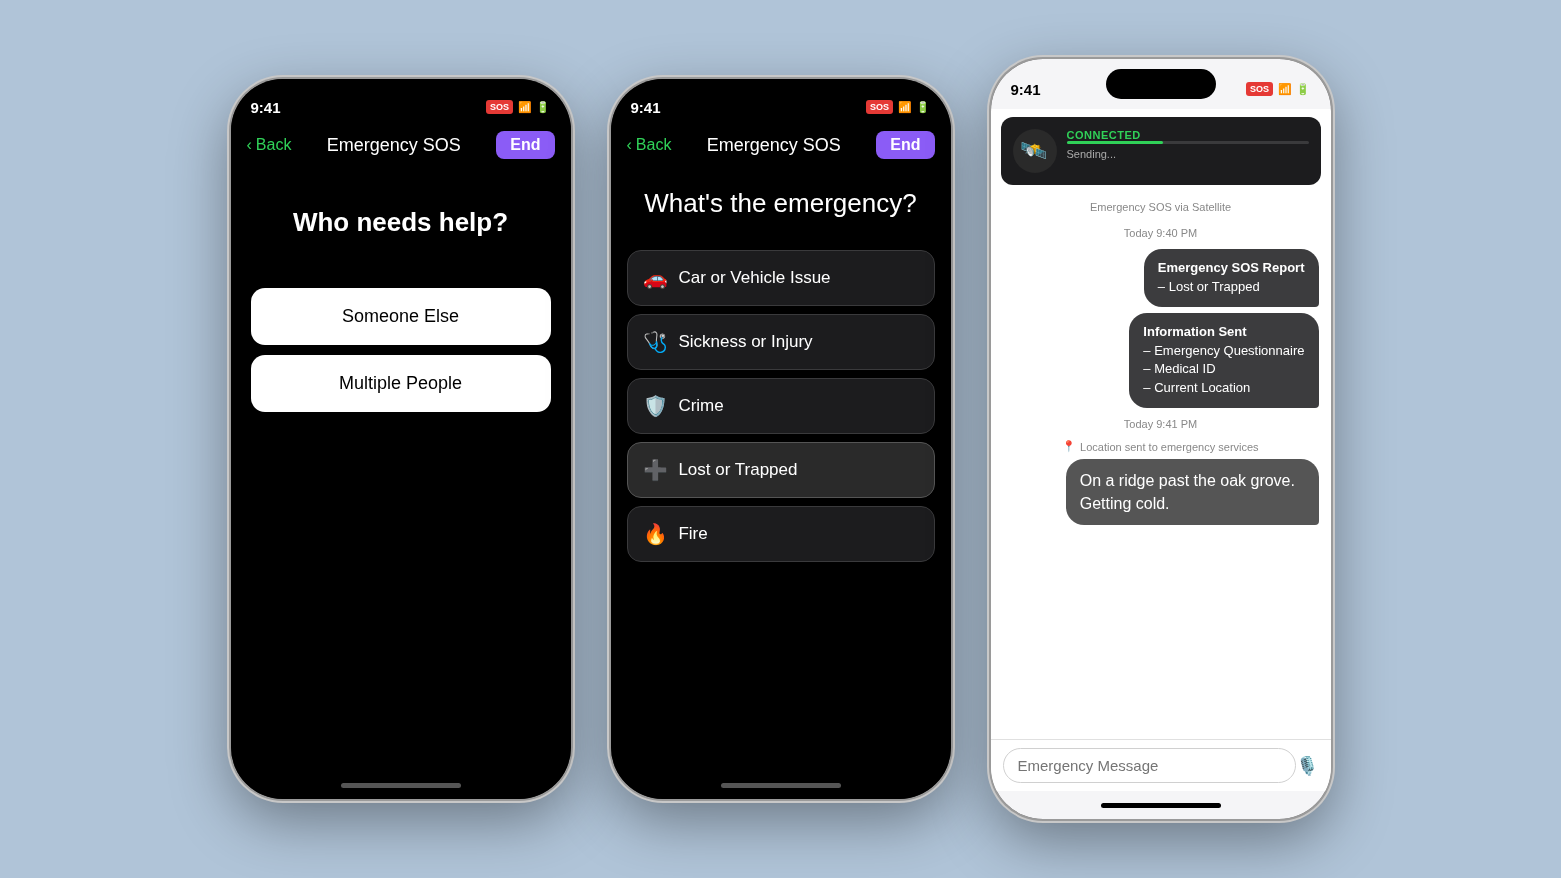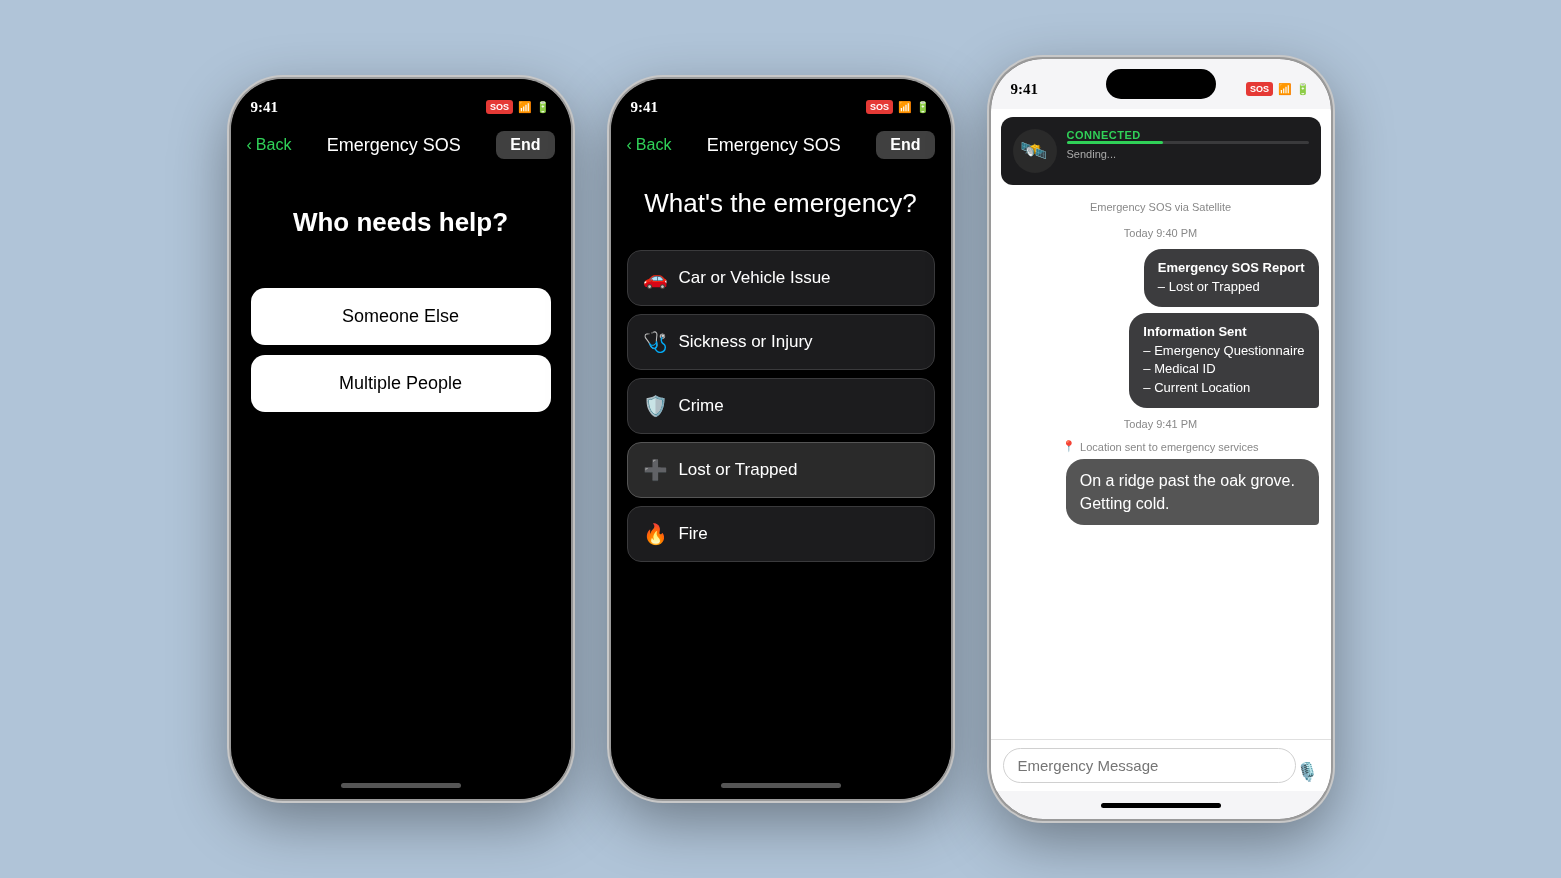--- a/index.html
+++ b/index.html
@@ -48,21 +48,20 @@
     }
     .notch-bar-dark { background: #000; }
 
     .status-time {
       font-size: 15px;
       font-weight: 600;
       color: #fff;
       display: flex;
       align-items: center;
       gap: 3px;
-      font-family: Liberation Serif, serif;
     }
     .status-time-dark { color: #fff; }
 
     .status-icons {
       display: flex;
       align-items: center;
       gap: 5px;
       font-size: 11px;
     }
     .status-icons-dark { color: #fff; }
@@ -95,21 +94,21 @@
       font-weight: 400;
     }
     .nav-title {
       font-size: 18px;
       font-weight: 400;
       text-align: center;
     }
     .nav-title-dark { color: #fff; }
 
     .nav-end-btn {
-      background: #404040;
+      background: #8b5cf6;
       color: #fff;
       border: none;
       border-radius: 8px;
       font-size: 16px;
       font-weight: 600;
       padding: 5px 14px;
     }
 
     
     .phone1-content {
@@ -323,21 +322,21 @@
       display: flex;
       align-items: center;
       justify-content: center;
       gap: 4px;
     }
     
     .msg-input-bar {
       border-top: 1px solid #e0e0e0;
       padding: 8px 12px;
       display: flex;
-      align-items: flex-end;
+      align-items: center;
       gap: 0;
       background: #fff;
       flex-shrink: 0;
     }
     .msg-input {
       flex: 1;
       border: 1px solid #d0d0d0;
       border-radius: 20px;
       padding: 8px 14px;
       font-size: 15px;

